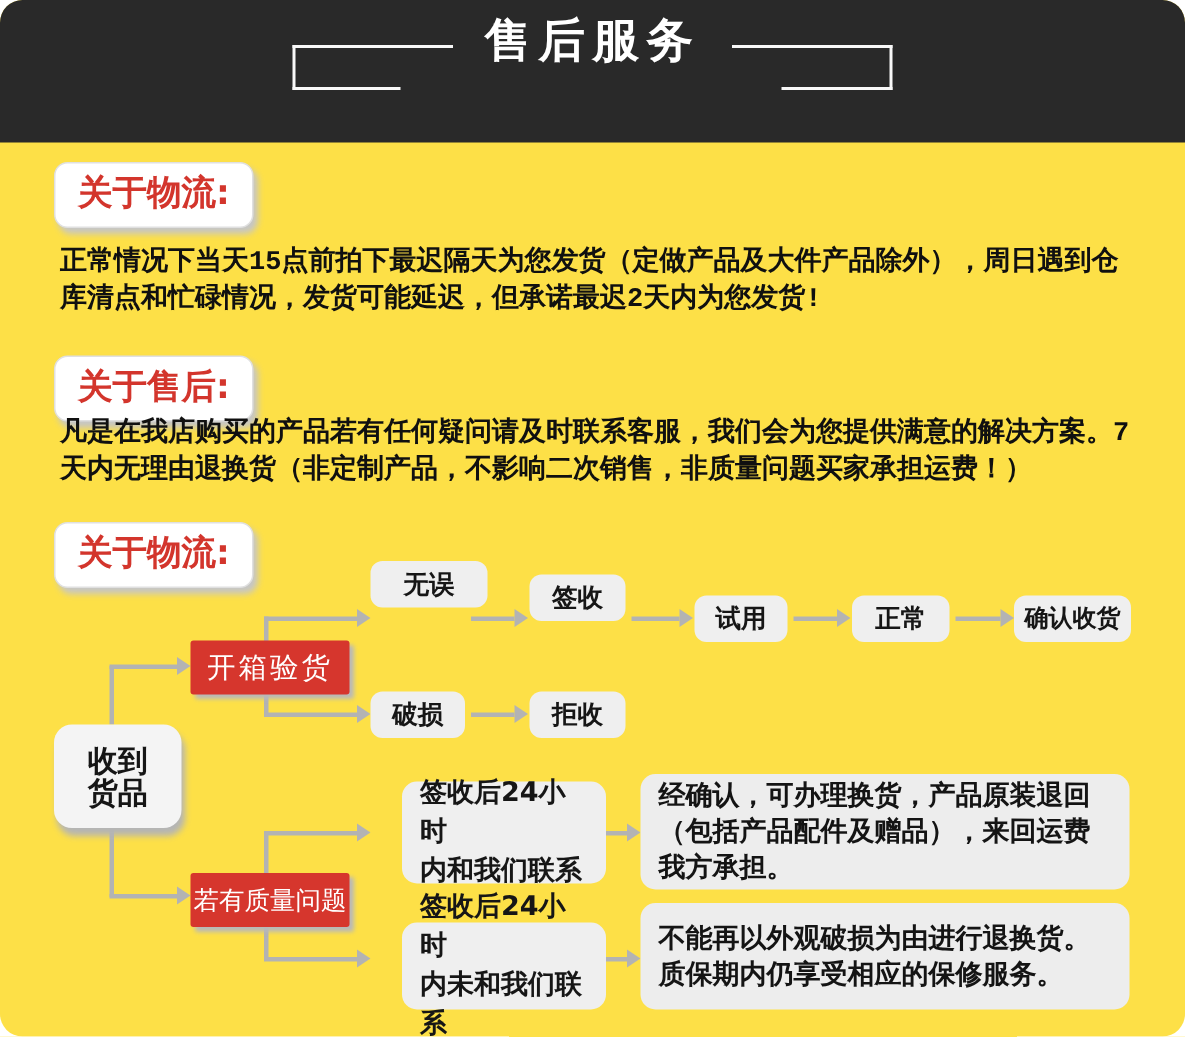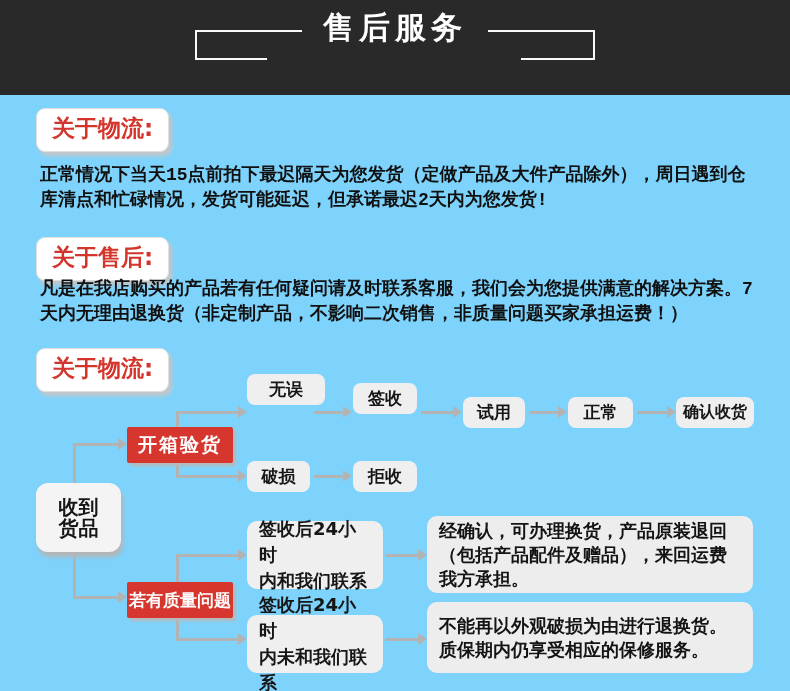--- a/index.html
+++ b/index.html
@@ -1,42 +1,42 @@
 <!DOCTYPE html>
 <html><head>
 <meta charset="utf-8">
 <style>
   html,body{margin:0;padding:0;background:#fff;}
-  .page{position:relative;width:790px;height:691px;background:#7dd3fc;overflow:hidden;
-        font-family:"DejaVu Sans","Liberation Sans",sans-serif;color:#111;}
+  .page{position:relative;width:790px;height:691px;background:#fde047;overflow:hidden;
+        font-family:"DejaVu Sans","Liberation Sans",sans-serif;color:#111;border-radius:15px;}
   
   .banner{position:absolute;left:0;top:0;width:790px;height:95px;background:#292929;}
   .banner-title{position:absolute;left:0;top:10px;width:790px;margin:0;text-align:center;
       color:#fff;font-size:31px;font-weight:700;letter-spacing:5px;line-height:34px;}
   .banner-subtitle{position:absolute;left:0;top:55px;width:790px;text-align:center;
       color:#f7f7f7;font-size:19px;font-weight:600;letter-spacing:2px;}
   .bline{position:absolute;background:#f8f8f8;}
   
   .chip{position:absolute;left:36px;background:#fff;border:1px solid #e0e0e0;border-radius:9px;
       box-shadow:3px 4px 4px #c6c6c6;color:#d3352c;font-weight:700;font-size:23px;
       padding:4px 15px 7px 15px;white-space:nowrap;}
   .para{position:absolute;left:40px;width:722px;margin:0;font-size:18px;font-weight:600;
       line-height:25px;color:#101010;font-family:Liberation Mono, monospace;}
   
   .hl{position:absolute;height:3px;background:#b3b3b3;}
   .vl{position:absolute;width:3px;background:#b3b3b3;}
   .ah{position:absolute;width:0;height:0;border:6px solid transparent;border-left:9px solid #b3b3b3;}
   .node{position:absolute;box-sizing:border-box;display:flex;align-items:center;justify-content:center;}
   .gbox{background:#efefef;border-radius:8px;font-weight:700;font-size:17px;color:#161616;}
-  .rbox{background:#d6362d;color:#fff;font-weight:700;border-radius:2px;
+  .rbox{background:#d6362d;color:#fff;font-weight:400;border-radius:2px;
         box-shadow:3px 3px 3px #b9b9b9;}
   .start{background:#f4f4f4;border-radius:12px;box-shadow:2px 5px 4px #b5b5b5;
         flex-direction:column;font-weight:700;font-size:20px;line-height:21px;color:#161616;}
   .mbox{background:#efefef;border-radius:10px;font-weight:700;font-size:18px;line-height:26px;
-        color:#161616;justify-content:flex-start;padding:0 12px;white-space:pre-line;}
+        color:#161616;justify-content:flex-start;padding:0 12px;white-space:pre-line;margin-left:21px;}
   .bigbox{background:#ededed;border-radius:10px;font-weight:600;font-size:18px;line-height:24px;
         color:#141414;justify-content:flex-start;padding:2px 12px;}
 </style>
 </head>
 <body>
 
 <div class="page">
 
   <header class="banner">
     <div class="bline" style="left:195px;top:30px;width:107px;height:2px"></div>

